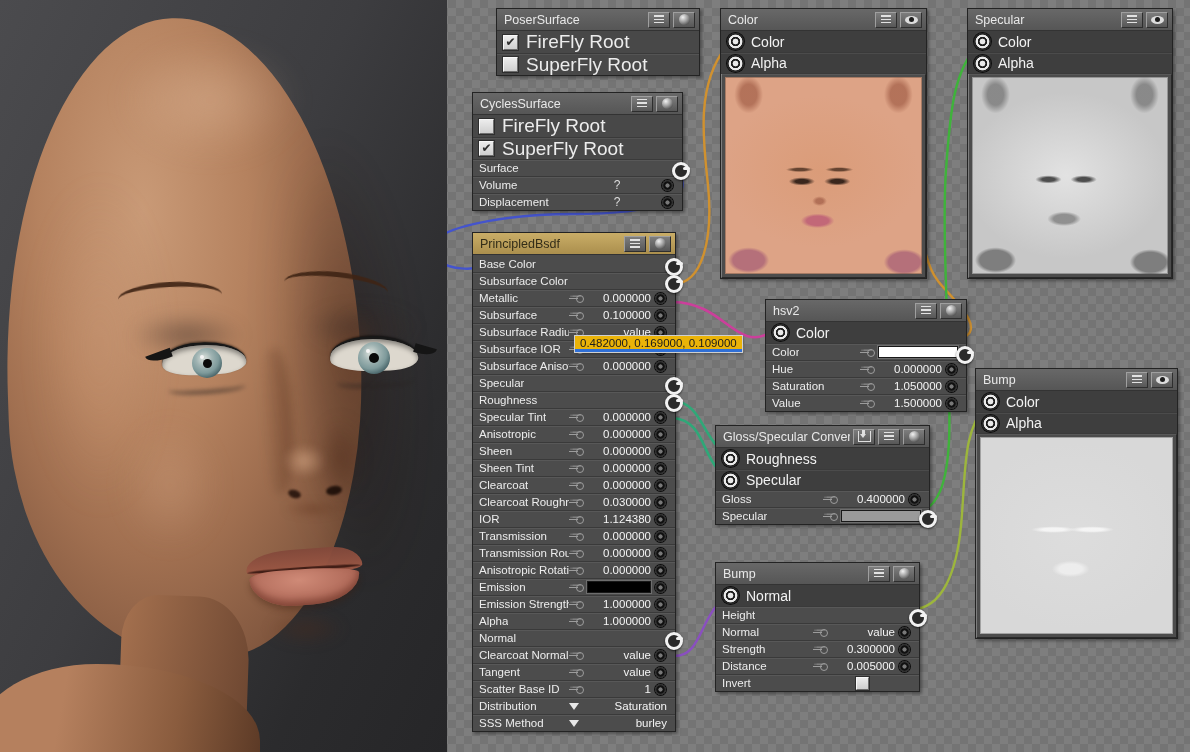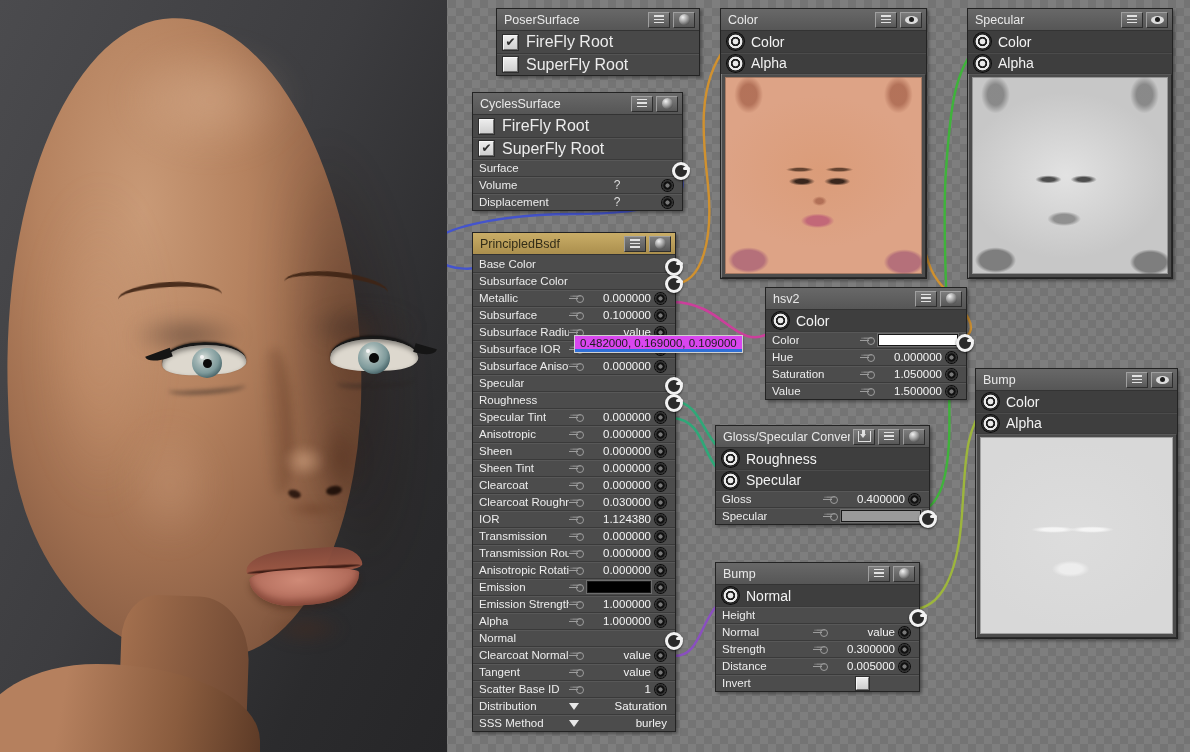--- a/index.html
+++ b/index.html
@@ -114,21 +114,21 @@
   .ic-eye { width:13px; height:8px; border-radius:50%; background:#ddd; position:relative; overflow:hidden; }
   .ic-eye::after { content:""; position:absolute; left:4px; top:1px; width:5px; height:5px; border-radius:50%; background:#1e1e1e; }
   .ic-embed { width:13px; height:11px; border:1.5px solid #e0e0e0; border-top:none; position:relative; }
   .ic-embed::before { content:""; position:absolute; left:3.5px; top:-1.5px; width:3px; height:4px; background:#e0e0e0; }
   .ic-embed::after { content:""; position:absolute; left:1.5px; top:2.5px;
     border-left:3.5px solid transparent; border-right:3.5px solid transparent; border-top:4.5px solid #e0e0e0; }
 
   .row { position:relative; display:flex; align-items:center; }
   .row + .row, .img-wrap { border-top:1px solid #3a3a3a; box-shadow:inset 0 1px 0 rgba(255,255,255,.07); }
   .check-row { height:22px; background:#484848; padding:0 6px; gap:8px; }
-  .check-row .lbl { font-size:16px; }
+  .check-row .lbl { font-size:19px; }
   .out-row { height:21px; background:#3e3e3e; padding:0 6px; font-size:14px; color:#f2f2f2; }
   .param-row { height:17px; background:#4c4c4c; padding:0 8px 0 6px; font-size:11.5px; white-space:nowrap; }
   .param-row .lbl { overflow:hidden; }
   .rgt { margin-left:auto; display:flex; align-items:center; width:98px; flex:none; gap:3px; }
   .val { flex:1; text-align:right; overflow:hidden; color:#f4f4f4; }
   .q { flex:1; text-align:center; color:#dcdcdc; font-size:12px; }
 
   .cb { width:15px; height:15px; flex:none; background:linear-gradient(#ececec,#cfcfcf);
     border:1px solid; border-color:#f8f8f8 #6e6e6e #6e6e6e #f8f8f8; box-shadow:0 0 0 1px #2e2e2e;
     display:flex; align-items:center; justify-content:center; }
@@ -181,21 +181,21 @@
       radial-gradient(ellipse 21px 9px at 47% 72%, rgba(132,132,132,.85) 50%, rgba(132,132,132,0) 80%),
       radial-gradient(ellipse 55% 45% at 48% 50%, rgba(229,229,229,.9), rgba(229,229,229,0) 94%); }
   .tex-bump { background-color:#d8d8d8;
     background-image:
       radial-gradient(ellipse 27px 4px at 38% 47%, rgba(246,246,246,.95) 40%, rgba(246,246,246,0) 82%),
       radial-gradient(ellipse 27px 4px at 58% 47%, rgba(246,246,246,.95) 40%, rgba(246,246,246,0) 82%),
       radial-gradient(ellipse 23px 10px at 47% 67%, rgba(238,238,238,.95) 50%, rgba(238,238,238,0) 82%),
       radial-gradient(ellipse 60% 50% at 48% 50%, rgba(222,222,222,.8), rgba(222,222,222,0) 95%); }
 
   .tooltip { position:absolute; left:575px; top:336px; height:16px; z-index:50;
-    background:#d946ef; color:#1c1c1c; font-size:11.5px; line-height:14px; padding:0 5px;
+    background:#eab308; color:#1c1c1c; font-size:11.5px; line-height:14px; padding:0 5px;
     border-bottom:3px solid #2f6fd6; box-shadow:0 0 0 1px #cfcfcf, 1px 2px 3px rgba(0,0,0,.35);
     white-space:nowrap; }
 </style>
 </head>
 <body>
 
 <svg class="wires" width="1190" height="752">
   <path d="M 487 266 C 450 276 420 256 434 241 C 450 224 516 214 572 214 C 650 214 706 202 673 164" fill="none" stroke-width="2.4" stroke-linecap="round" stroke="#4454cd"></path>
   <path d="M 673 284 C 704 284 713 235 708 185 C 703 140 696 85 726 47" fill="none" stroke-width="2.4" stroke-linecap="round" stroke="#d0912f"></path>
   <path d="M 963 338 C 987 327 950 297 938 281 C 916 253 920 190 913 130 C 906 75 850 52 735 47" fill="none" stroke-width="2.4" stroke-linecap="round" stroke="#d0912f"></path>
@@ -550,21 +550,21 @@
       <span class="lbl">Color</span>
     </div>
     <div class="row out-row">
       <span class="sock-out"></span>
       <span class="lbl">Alpha</span>
     </div>
     <div class="img-wrap">
       <div class="tex tex-spec"></div>
     </div>
   </div>
-<div class="node" style="left:765px; top:287px; width:202px;">
+<div class="node" style="left:765px; top:299px; width:202px;">
     <div class="n-head">
       <span class="n-title">hsv2</span>
       <span class="icon-btn">
         <span class="ic-list"></span>
       </span>
       <span class="icon-btn">
         <span class="ic-ball"></span>
       </span>
     </div>
     <div class="row out-row">

